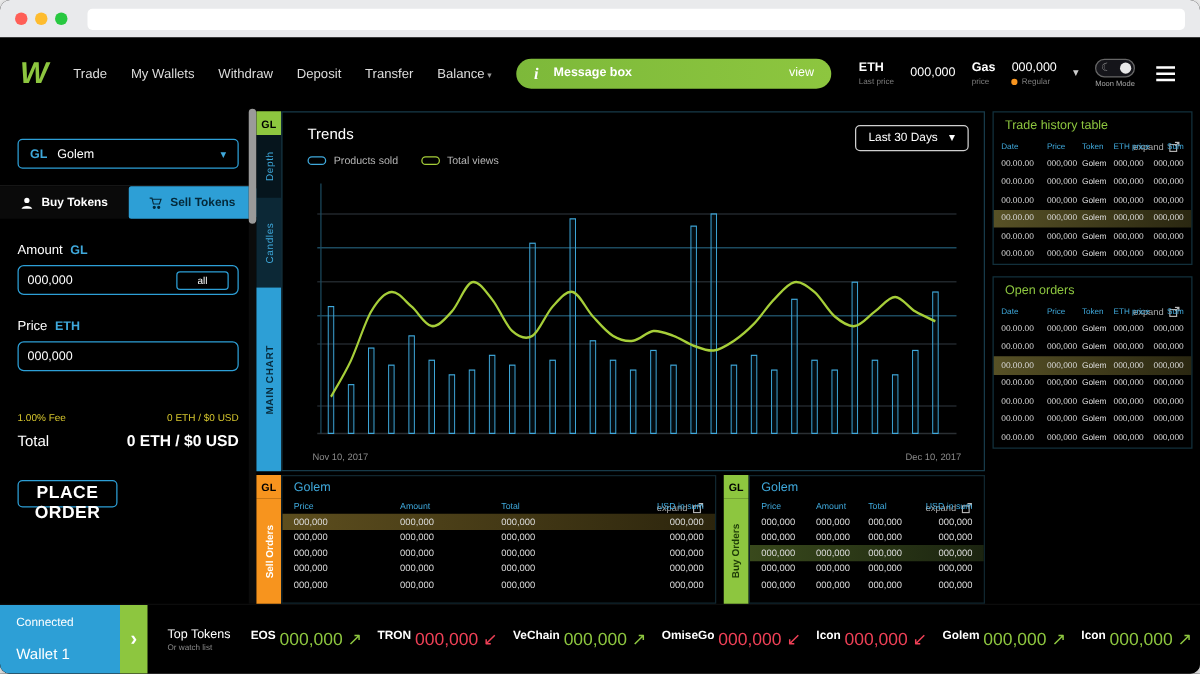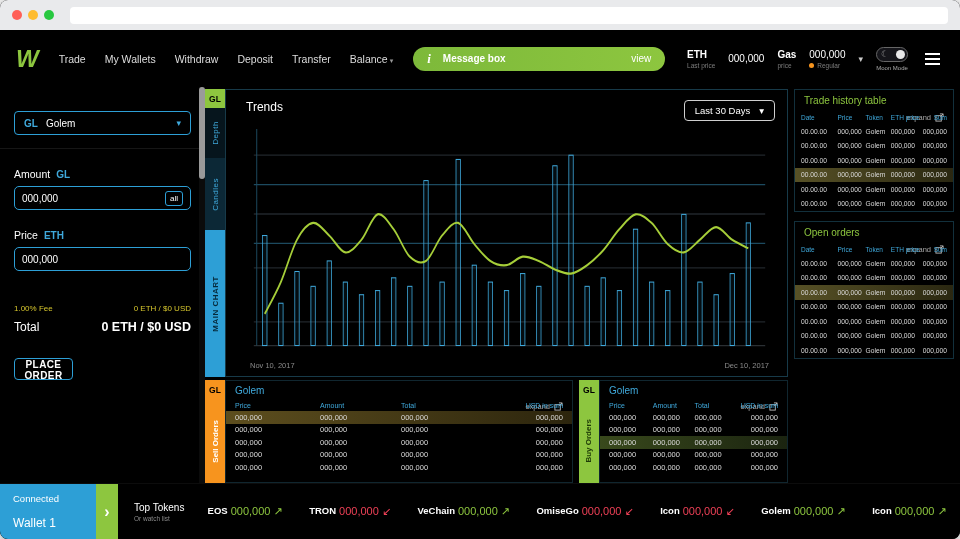--- a/index.html
+++ b/index.html
@@ -69,27 +69,27 @@
   .toggle { width:34px; height:16px; border-radius:8px; background:#8dc63f; position:relative; cursor:pointer; }
   .toggle-knob { position:absolute; left:2px; top:2px; width:12px; height:12px; border-radius:50%; background:#fff; }
   .fld-label { margin-top:19px; display:flex; gap:6px; align-items:baseline; }
   .fld-label .t { color:#fff; font-size:10.5px; }
   .fld-label .u { color:#3fa9dc; font-size:10px; font-weight:bold; }
   .fld-box { margin-top:6px; height:24px; border:1px solid #2d9fd6; border-radius:5px;
              display:flex; align-items:center; padding:0 7px; background:transparent; }
   .fld-box input { flex:1; background:transparent; border:none; outline:none; color:#fff;
                    font-size:10px; font-family:inherit; width:60px; }
   .all-btn { border:1px solid #2d9fd6; border-radius:3px; background:transparent; color:#fff;
-             font-size:8px; padding:2px 4px; cursor:pointer; font-family:inherit; }
+             font-size:8px; padding:2px 16px; cursor:pointer; font-family:inherit; }
   .fee-row { margin-top:33px; display:flex; justify-content:space-between; font-size:8px; color:#d6c62d; }
   .total-row { margin-top:7px; display:flex; justify-content:space-between; align-items:center; }
   .total-label { color:#fff; font-size:12px; }
   .total-val { color:#fff; font-size:12.5px; font-weight:bold; }
-  .place-order { margin-top:24px; width:59px; height:22px; border:1px solid #2d9fd6; border-radius:4px;
-                 background:transparent; color:#fff; font-size:10px; font-weight:bold;
+  .place-order { margin-top:24px; width:80px; height:22px; border:1px solid #2d9fd6; border-radius:4px;
+                 background:transparent; color:#fff; font-size:14px; font-weight:bold;
                  letter-spacing:.4px; cursor:pointer; font-family:inherit; }
 
   
   .content { flex:1; display:flex; flex-direction:column; min-width:0; padding-top:2px; }
   .chart-row { height:288px; display:flex; }
   .vstrip { width:20px; display:flex; flex-direction:column; }
   .strip-token { height:19px; display:flex; align-items:center; justify-content:center;
                  font-size:8.5px; font-weight:bold; color:#000; }
   .strip-token.gl-green { background:#8dc63f; }
   .strip-token.gl-orange { background:#f7941e; }
@@ -153,21 +153,21 @@
   .connected .c1 { font-size:9.5px; }
   .connected .c2 { font-size:12px; margin-top:12px; }
   .conn-arrow { width:22px; background:#8dc63f; display:flex; align-items:center; justify-content:center;
                 color:#fff; font-size:16px; font-weight:bold; cursor:pointer; }
   .top-tokens { margin-left:16px; display:flex; flex-direction:column; justify-content:center; }
   .tt-1 { color:#fff; font-size:10px; font-weight:normal; }
   .tt-2 { color:#8a8a8a; font-size:6.5px; margin-top:2px; }
   .ticker-tokens { flex:1; display:flex; justify-content:space-around; align-items:center; overflow:hidden; padding-left:10px; }
   .tok { display:flex; flex-direction:row; gap:3px; cursor:pointer; white-space:nowrap; }
   .tok-name { color:#fff; font-size:9.5px; font-weight:bold; }
-  .tok-val { font-size:11px; }
+  .tok-val { font-size:14px; }
   .tok-val.up { color:#8dc63f; }
   .tok-val.down { color:#ee4056; }
 </style>
 </head>
 <body>
 
 <div class="screen">
 
   <div class="browser-bar">
     <span class="dot red"></span>
@@ -226,20 +226,37 @@
 
   <div class="main">
 
     <aside class="sidebar">
       <div class="token-select">
         <span class="tk-sym">GL</span>
         <span class="tk-name">Golem</span>
         <span class="tk-chev">▾</span>
       </div>
       <div class="divider"></div>
+      <div class="side-tabs">
+        <div class="side-tab buy">
+          <svg viewBox="0 0 12 12" fill="currentColor">
+              <circle cx="6" cy="3.6" r="2.3"></circle>
+              <path d="M1.3 11c.6-3.4 8.8-3.4 9.4 0z"></path>
+            </svg>
+          <span>Buy Tokens</span>
+        </div>
+        <div class="side-tab sell">
+          <svg viewBox="0 0 12 12" fill="none" stroke="currentColor" stroke-width="1">
+              <path d="M.8 1.6h2l1.3 5.2h5.2l1.4-4.2H3.3"></path>
+              <circle cx="4.8" cy="9.7" r=".9" fill="currentColor"></circle>
+              <circle cx="8.7" cy="9.7" r=".9" fill="currentColor"></circle>
+            </svg>
+          <span>Sell Tokens</span>
+        </div>
+      </div>
       <div class="fld-label">
         <span class="t">Amount</span>
         <span class="u">GL</span>
       </div>
       <div class="fld-box">
         <input value="000,000" style="">
         <button class="all-btn">all</button>
       </div>
       <div class="fld-label">
         <span class="t">Price</span>
@@ -275,20 +292,30 @@
           <div class="vtab mainchart">
               <span>MAIN CHART</span>
             </div>
         </div>
         <div class="chart-panel">
           <div class="chart-title">Trends</div>
           <button class="range-btn">
             <span>Last 30 Days</span>
             <span>▾</span>
           </button>
+          <div class="legend">
+            <div class="legend-item">
+              <span class="legend-pill cyan"></span>
+              <span class="legend-label">Products sold</span>
+            </div>
+            <div class="legend-item">
+              <span class="legend-pill green"></span>
+              <span class="legend-label">Total views</span>
+            </div>
+          </div>
           <div class="chart-svg-wrap">
             <svg preserveAspectRatio="none" viewBox="0 0 540 190">
                 <line x1="8" y1="30.400000000000002" x2="532" y2="30.400000000000002" stroke="#20262b" stroke-width="1"></line>
                 <line x1="8" y1="76" x2="532" y2="76" stroke="#20262b" stroke-width="1"></line>
                 <line x1="8" y1="117.8" x2="532" y2="117.8" stroke="#20262b" stroke-width="1"></line>
                 <line x1="8" y1="159.6" x2="532" y2="159.6" stroke="#20262b" stroke-width="1"></line>
                 <line x1="8" y1="53.2" x2="532" y2="53.2" stroke="#1c4a5f" stroke-width="1"></line>
                 <line x1="8" y1="98.8" x2="532" y2="98.8" stroke="#1c4a5f" stroke-width="1"></line>
                 <line x1="8" y1="178" x2="532" y2="178" stroke="#2a2f33" stroke-width="1"></line>
                 <line x1="11" y1="10" x2="11" y2="178" stroke="#1c4a5f" stroke-width="1"></line>

